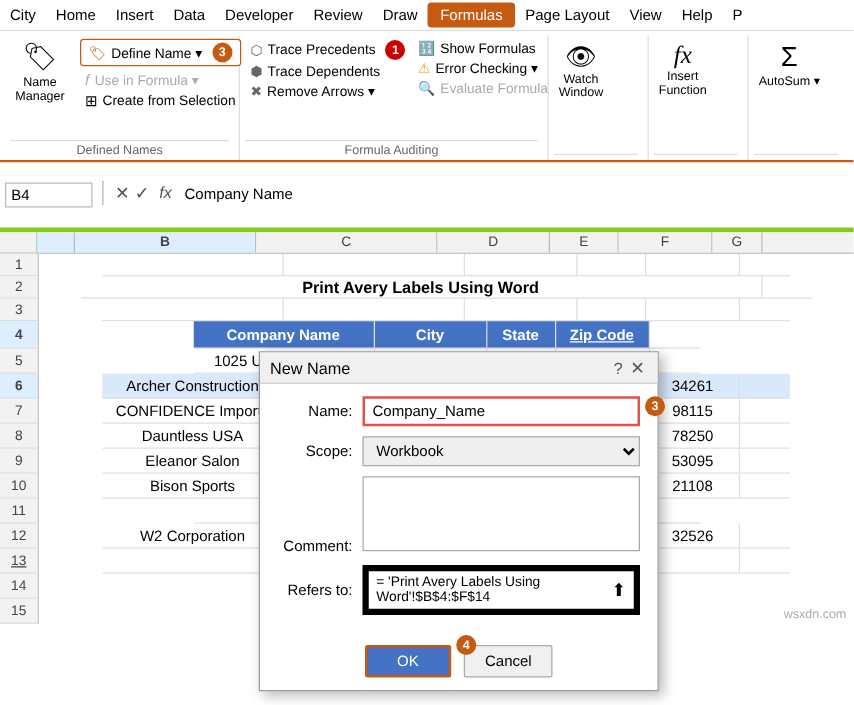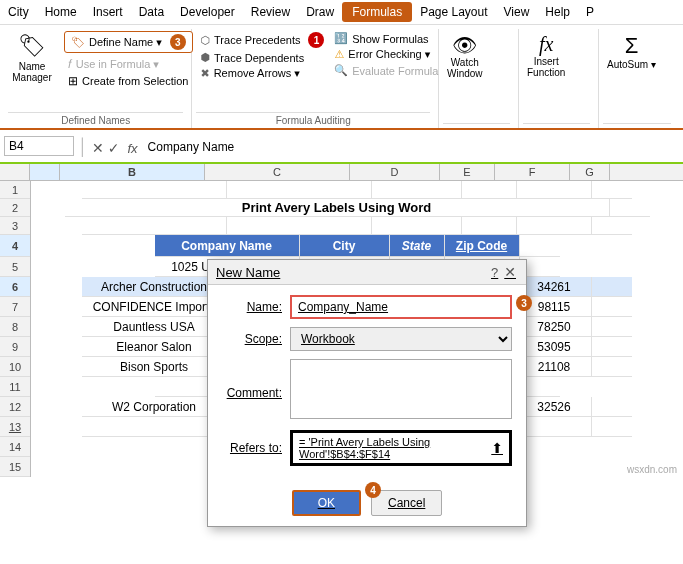--- a/index.html
+++ b/index.html
@@ -14,21 +14,21 @@
     .ribbon { background: #fff; border-bottom: 2px solid #c55a11; display: flex; padding: 4px 4px 0 4px; gap: 0; }
     .ribbon-group { display: flex; flex-direction: column; border-right: 1px solid #ddd; padding: 2px 8px 2px 4px; min-width: 80px; }
     .ribbon-group-label { font-size: 10px; color: #666; text-align: center; margin-top: 2px; padding-top: 2px; border-top: 1px solid #ddd; }
     .ribbon-group-content { display: flex; flex-direction: row; gap: 2px; align-items: flex-start; flex: 1; }
     .ribbon-btn { display: flex; flex-direction: column; align-items: center; padding: 2px 4px; cursor: pointer; border-radius: 3px; font-size: 10px; min-width: 36px; border: none; background: transparent; }
 
     .ribbon-small-group { display: flex; flex-direction: column; gap: 1px; }
     .ribbon-small-btn { display: flex; align-items: center; gap: 4px; padding: 1px 4px; cursor: pointer; border-radius: 2px; font-size: 11px; white-space: nowrap; border: none; background: transparent; }
 
     
-    .formula-bar { display: flex; align-items: flex-end; border-bottom: 2px solid #84cc16; padding: 6px 4px; background: #fff; gap: 4px; }
+    .formula-bar { display: flex; align-items: flex-start; border-bottom: 4px solid #84cc16; padding: 16px 4px; background: #fff; gap: 4px; }
     .cell-ref { width: 70px; border: 1px solid #bbb; padding: 2px 4px; font-size: 12px; }
     .formula-icons { display: flex; gap: 4px; color: #555; font-size: 14px; }
     .fx-label { color: #555; font-style: italic; font-size: 13px; margin: 0 4px; }
     .formula-input { flex: 1; border: none; outline: none; font-size: 12px; padding: 2px; }
 
     
     .spreadsheet { display: flex; flex-direction: column; background: #fff; }
     .col-headers { display: flex; background: #f2f2f2; border-bottom: 1px solid #bbb; }
     .row-header-spacer { width: 30px; min-width: 30px; border-right: 1px solid #bbb; }
     .col-header { text-align: center; padding: 2px 0; border-right: 1px solid #bbb; font-size: 11px; color: #444; background: #f2f2f2; }
@@ -37,31 +37,31 @@
     .row-headers { display: flex; flex-direction: column; background: #f2f2f2; border-right: 1px solid #bbb; }
     .row-header { display: flex; align-items: center; justify-content: center; border-bottom: 1px solid #ddd; font-size: 11px; color: #444; background: #f2f2f2; }
 
     .data-grid { display: flex; flex-direction: column; flex: 1; align-items: center; }
     .data-row { display: flex; border-bottom: 1px solid #e0e0e0; }
     .data-cell { border-right: 1px solid #e0e0e0; display: flex; align-items: center; justify-content: center; font-size: 12px; overflow: hidden; }
     .data-cell.header-cell { background: #4472c4; color: #fff; font-weight: bold; }
 
     
     .dialog-overlay { position: absolute; top: 0; left: 0; width: 100%; height: 100%; pointer-events: none; }
-    .dialog { position: absolute; background: #fff; border: 1px solid #999; box-shadow: 3px 3px 10px rgba(0,0,0,0.3); pointer-events: all; font-size: 12px; text-decoration: underline; }
+    .dialog { position: absolute; background: #fff; border: 1px solid #999; box-shadow: 3px 3px 10px rgba(0,0,0,0.3); pointer-events: all; font-size: 12px; }
     .dialog-title-bar { display: flex; justify-content: space-between; align-items: center; background: #f0f0f0; padding: 4px 8px; border-bottom: 1px solid #ccc; }
     .dialog-title { font-weight: normal; font-size: 13px; }
     .dialog-controls { display: flex; gap: 4px; align-items: center; }
     .dialog-ctrl-btn { cursor: pointer; font-size: 14px; color: #555; background: none; border: none; padding: 0 2px; }
     .dialog-body { padding: 10px 14px; }
     .dialog-row { display: flex; align-items: center; margin-bottom: 8px; gap: 8px; }
     .dialog-label { width: 60px; text-align: right; font-size: 12px; }
     .dialog-input { flex: 1; border: 2px solid #e0534a; padding: 3px 6px; font-size: 12px; outline: none; }
     .dialog-select { flex: 1; border: 1px solid #aaa; padding: 3px 6px; font-size: 12px; }
-    .dialog-refers { flex: 1; border: 3px solid #000000; padding: 3px 6px; font-size: 12px; display: flex; align-items: center; justify-content: space-between; background: #fff; }
+    .dialog-refers { flex: 1; border: 5px solid #000000; padding: 3px 6px; font-size: 12px; display: flex; align-items: center; justify-content: space-between; background: #fff; }
     .dialog-footer { display: flex; justify-content: center; gap: 10px; padding: 6px 14px 10px; }
     .btn-ok { background: #4472c4; color: #fff; border: 2px solid #c55a11; padding: 4px 24px; cursor: pointer; font-size: 12px; border-radius: 2px; }
     .btn-cancel { background: #f0f0f0; color: #000; border: 1px solid #aaa; padding: 4px 16px; cursor: pointer; font-size: 12px; border-radius: 2px; }
     .badge-num { width: 16px; height: 16px; border-radius: 50%; color: #fff; font-size: 10px; display: flex; align-items: center; justify-content: center; font-weight: bold; }
     .watermark { position: absolute; bottom: 2px; right: 6px; font-size: 10px; color: #aaa; }
 
     
     .textarea-wrap { flex: 1; position: relative; }
     .textarea-wrap textarea { width: 100%; height: 60px; border: 1px solid #aaa; resize: none; font-size: 12px; padding: 4px; }
   </style>
@@ -256,21 +256,21 @@
         <div class="data-cell" style="width:145px;"></div>
         <div class="data-cell" style="width:90px;"></div>
         <div class="data-cell" style="width:55px;"></div>
         <div class="data-cell" style="width:75px;"></div>
         <div class="data-cell" style="width:40px;border-right:none;"></div>
       </div>
 
       <div class="data-row" style="height:22px;">
         <div class="data-cell header-cell" style="width:145px;">Company Name</div>
         <div class="data-cell header-cell" style="width:90px;">City</div>
-        <div class="data-cell header-cell" style="width:55px;font-style:italic;">State</div>
+        <div class="data-cell header-cell" style="width:55px;">State</div>
         <div class="data-cell header-cell" style="width:75px;text-decoration:underline;">Zip Code</div>
         <div class="data-cell" style="width:40px;border-right:none;"></div>
       </div>
 
       <div class="data-row" style="height:20px;">
         <div class="data-cell" style="width:145px;">1025 Us Highway 19</div>
         <div class="data-cell" style="width:90px;">Port Richey</div>
         <div class="data-cell" style="width:55px;">FL</div>
         <div class="data-cell" style="width:75px;">73259</div>
         <div class="data-cell" style="width:40px;border-right:none;"></div>
@@ -370,21 +370,21 @@
           </div>
         </div>
 
         <div class="dialog-row">
           <label class="dialog-label">Scope:</label>
           <select class="dialog-select">
             <option>Workbook</option>
           </select>
         </div>
 
-        <div class="dialog-row" style="align-items:center;">
+        <div class="dialog-row" style="align-items:flex-end;">
           <label class="dialog-label" style="margin-top:4px;">Comment:</label>
           <div class="textarea-wrap">
             <textarea style=""></textarea>
           </div>
         </div>
 
         <div class="dialog-row">
           <label class="dialog-label">Refers to:</label>
           <div class="dialog-refers" style="font-size:11px;">
             <span>= 'Print Avery Labels Using Word'!$B$4:$F$14</span>

